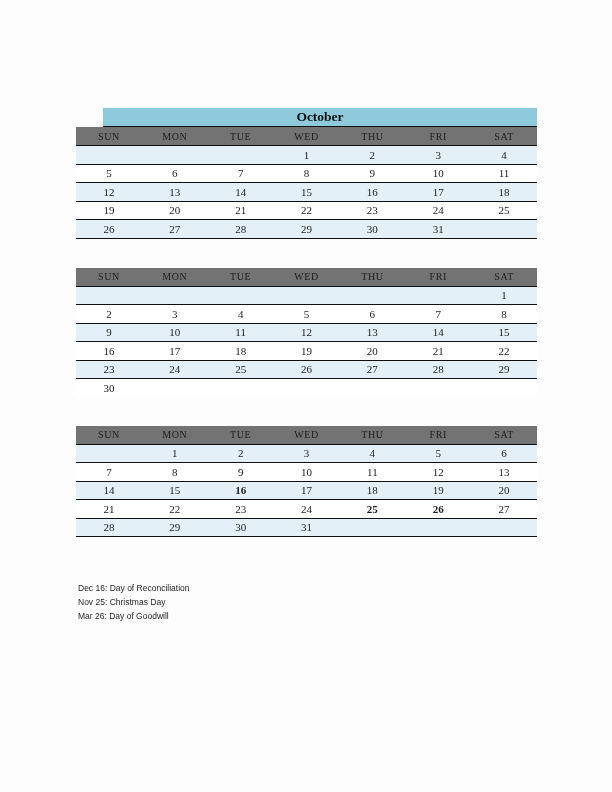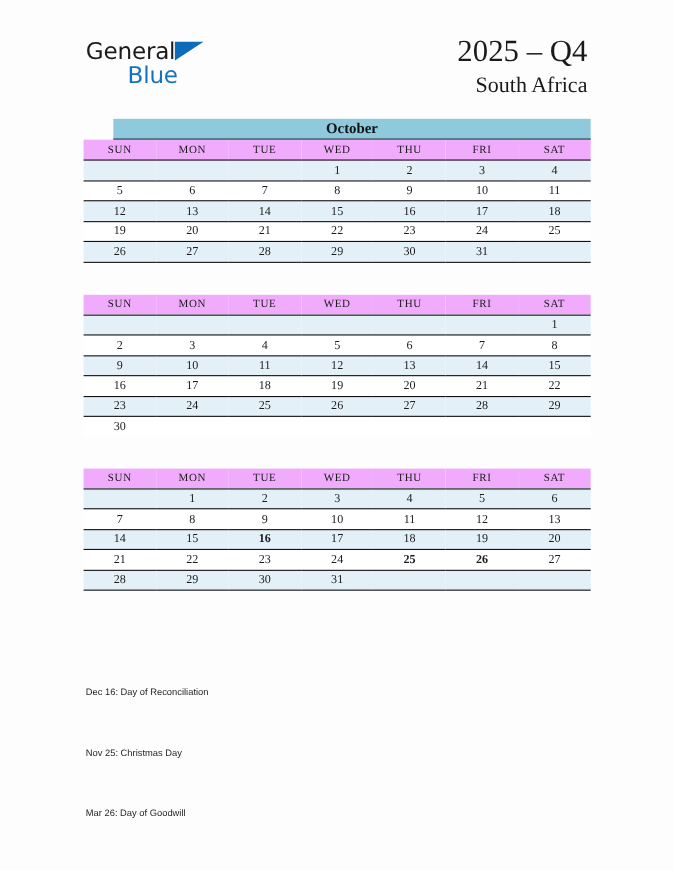--- a/index.html
+++ b/index.html
@@ -128,21 +128,21 @@
     padding: 0;
     height: 17.5px;
     vertical-align: middle;
   }
   table.cal th {
     font-weight: normal;
     font-size: 10px;
     letter-spacing: 0.6px;
     height: 18px;
     border-bottom: 1.5px solid #101010;
-    background: #f0abfc;
+    background: #737373;
   }
   table.cal tr.week {
     border-bottom: 1.5px solid #101010;
   }
   table.cal tr.shade td {
     background: #e3f0f8;
   }
   table.cal tr.plain td {
     background: #ffffff;
   }
@@ -160,44 +160,27 @@
   .legend {
     position: absolute;
     left: 78px;
     top: 581px;
   }
   .legend-line {
     font-family: "Liberation Sans", sans-serif;
     font-size: 8.5px;
     line-height: 14.2px;
     color: #262626;
-    margin-top: 41px;
   }
 </style>
 </head>
 <body>
 
 <div class="page">
 
-  <div class="header">
-
-    <div class="logo">
-      <div class="logo-row1">
-        <span class="logo-general">General</span>
-        <span class="logo-tri"></span>
-      </div>
-      <span class="logo-blue">Blue</span>
-    </div>
-
-    <div class="title-block">
-      <div class="title-main">2025 – Q4</div>
-      <div class="title-sub">South Africa</div>
-    </div>
-
-  </div>
 
   <div class="months" id="months-container">
       <div class="month">
         <div class="month-title">October</div>
         <table class="cal">
           <thead>
             <tr>
               <th>SUN</th>
               <th>MON</th>
               <th>TUE</th>

